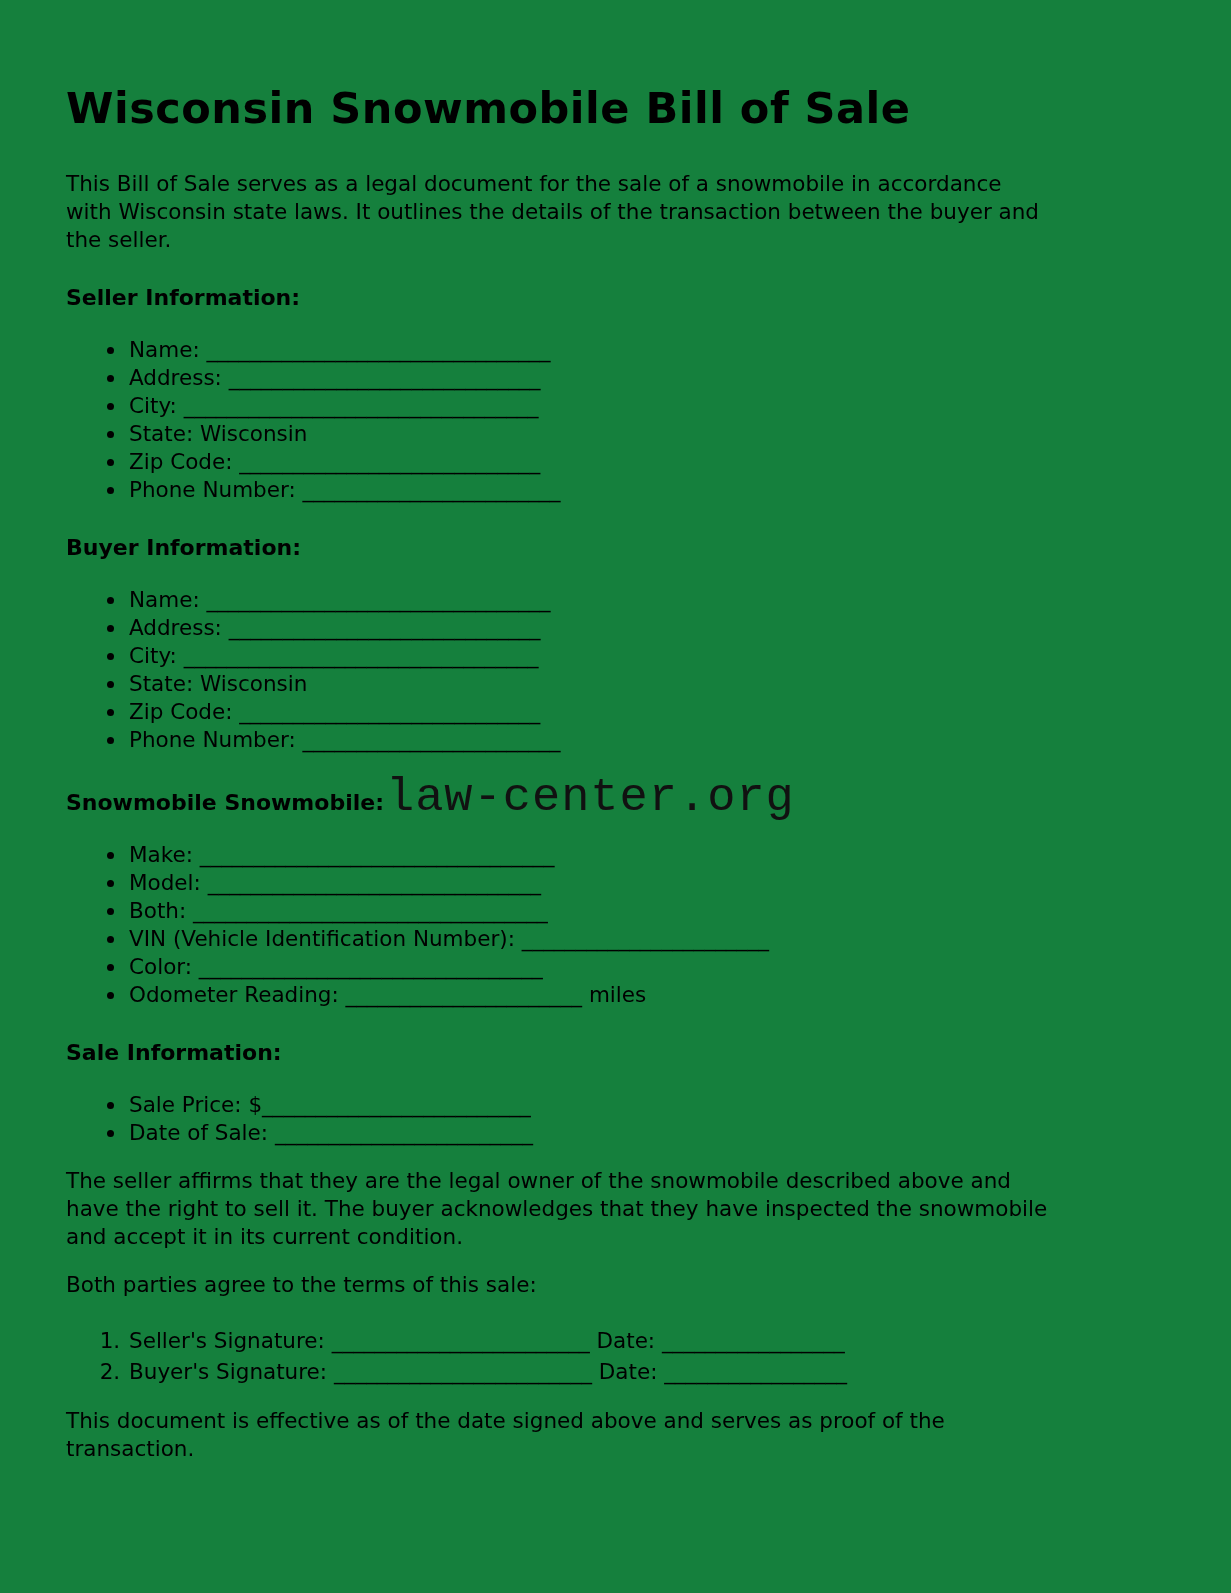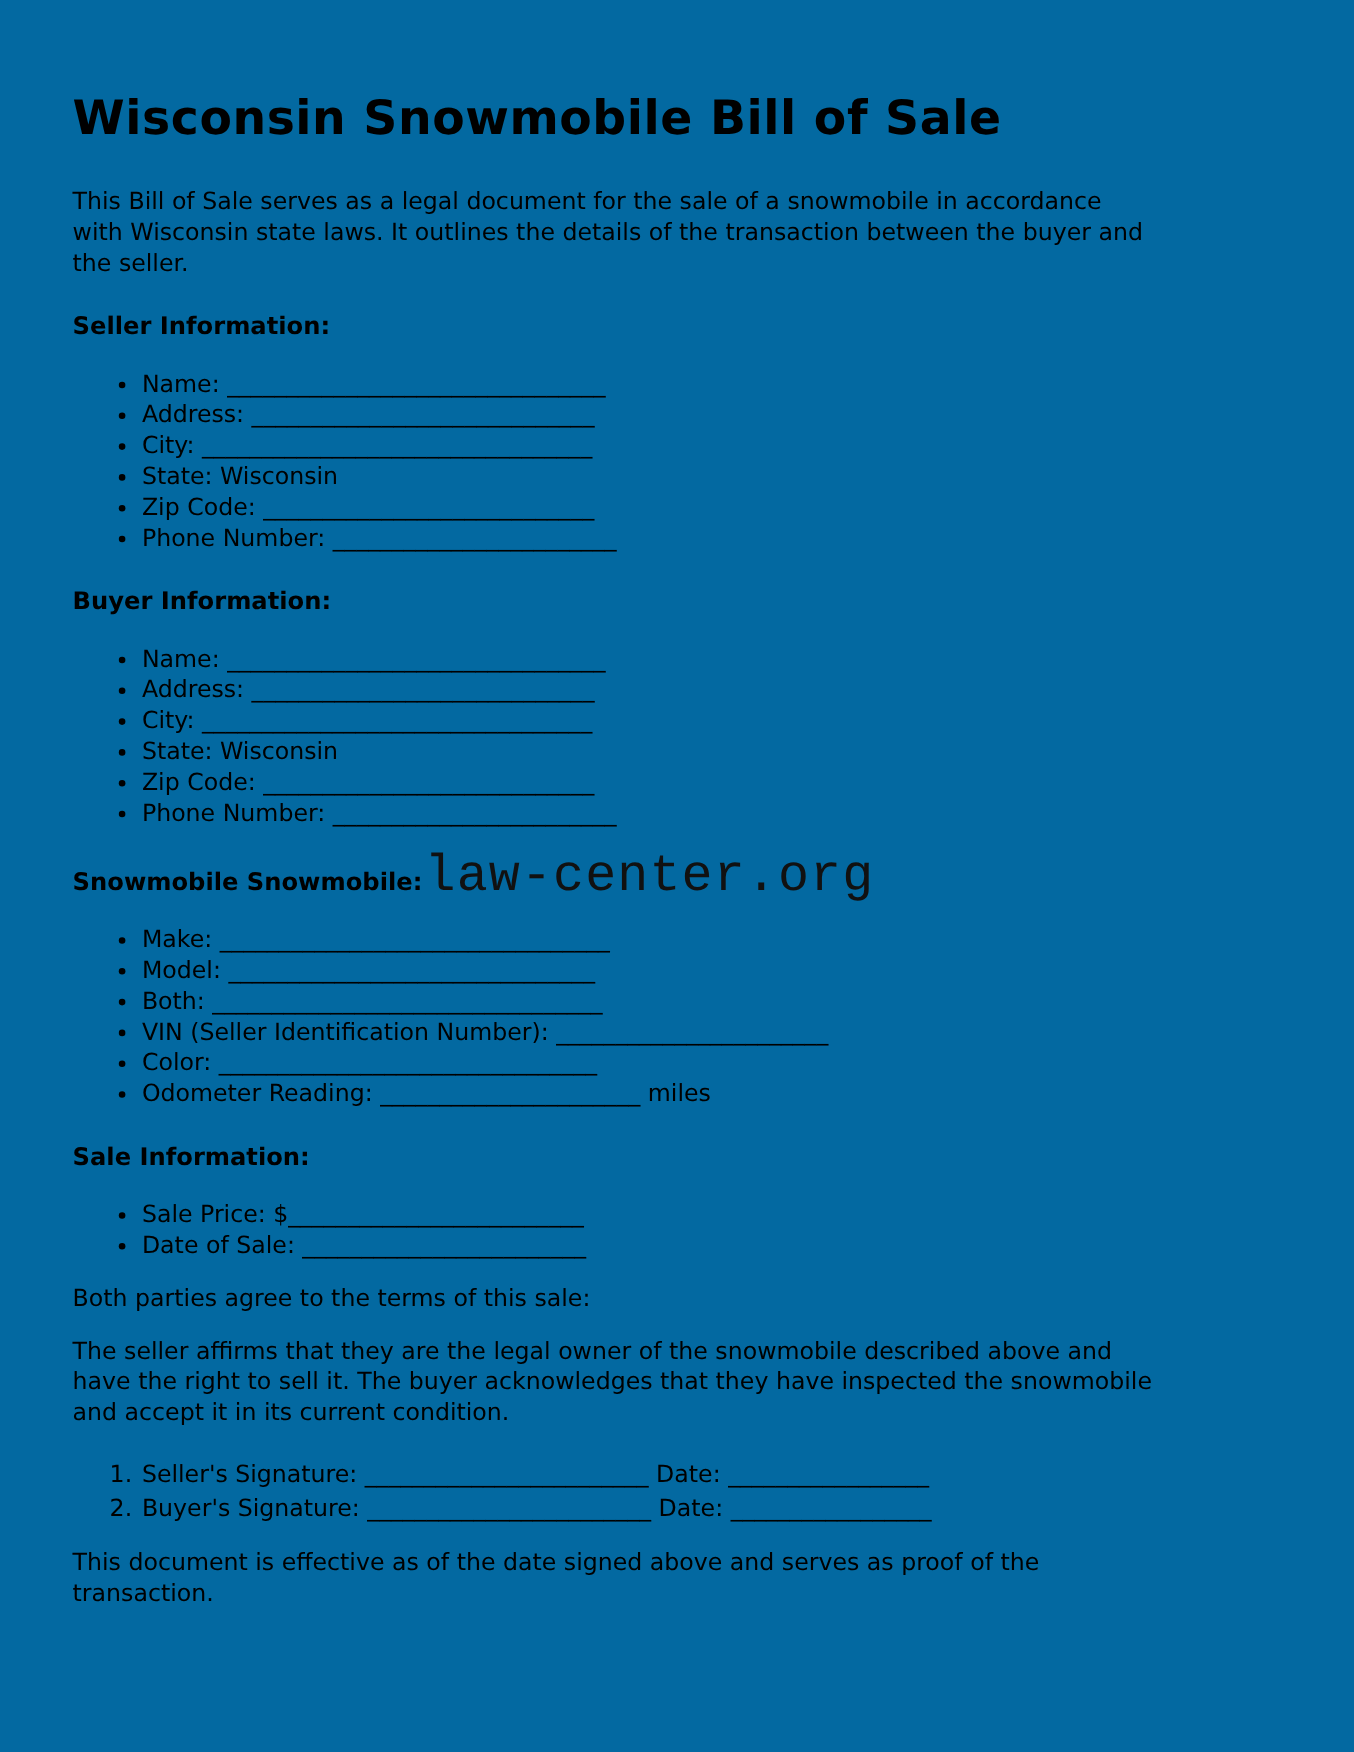--- a/index.html
+++ b/index.html
@@ -1,20 +1,20 @@
 <!DOCTYPE html>
 <html><head>
 <meta charset="utf-8">
 <style>
   * { box-sizing: border-box; }
   html, body { margin: 0; padding: 0; background: #ffffff; }
   .page {
     width: 1231px;
     height: 1593px;
-    background: #0369a1;
+    background: #15803d;
     color: #000000;
     padding: 84px 66px 0 66px;
     font-family: "DejaVu Sans", "Liberation Sans", sans-serif;
     font-size: 21.5px;
     line-height: 28px;
     overflow: hidden;
   }
   h1.doc-title {
     font-size: 43px;
     line-height: 48px;
@@ -91,36 +91,36 @@
     <li>State: Wisconsin</li>
     <li>Zip Code: ____________________________</li>
     <li>Phone Number: ________________________</li>
   </ul>
 
   <h2 class="sect"><span>Snowmobile Snowmobile:</span><span class="watermark">law-center.org</span></h2>
   <ul class="fields">
     <li>Make: _________________________________</li>
     <li>Model: _______________________________</li>
     <li>Both: _________________________________</li>
-    <li>VIN (Seller Identification Number): _______________________</li>
+    <li>VIN (Vehicle Identification Number): _______________________</li>
     <li>Color: ________________________________</li>
     <li>Odometer Reading: ______________________ miles</li>
   </ul>
 
   <h2 class="sect">Sale Information:</h2>
   <ul class="fields">
     <li>Sale Price: $_________________________</li>
     <li>Date of Sale: ________________________</li>
   </ul>
 
-  <p class="para">Both parties agree to the terms of this sale:</p>
-
   <p class="para">The seller affirms that they are the legal owner of the snowmobile described above and
 have the right to sell it. The buyer acknowledges that they have inspected the snowmobile
 and accept it in its current condition.</p>
+
+  <p class="para">Both parties agree to the terms of this sale:</p>
 
   <ol class="sigs">
     <li>Seller's Signature: ________________________ Date: _________________</li>
     <li>Buyer's Signature: ________________________ Date: _________________</li>
   </ol>
 
   <p class="para">This document is effective as of the date signed above and serves as proof of the
 transaction.</p>
 
 </div>

